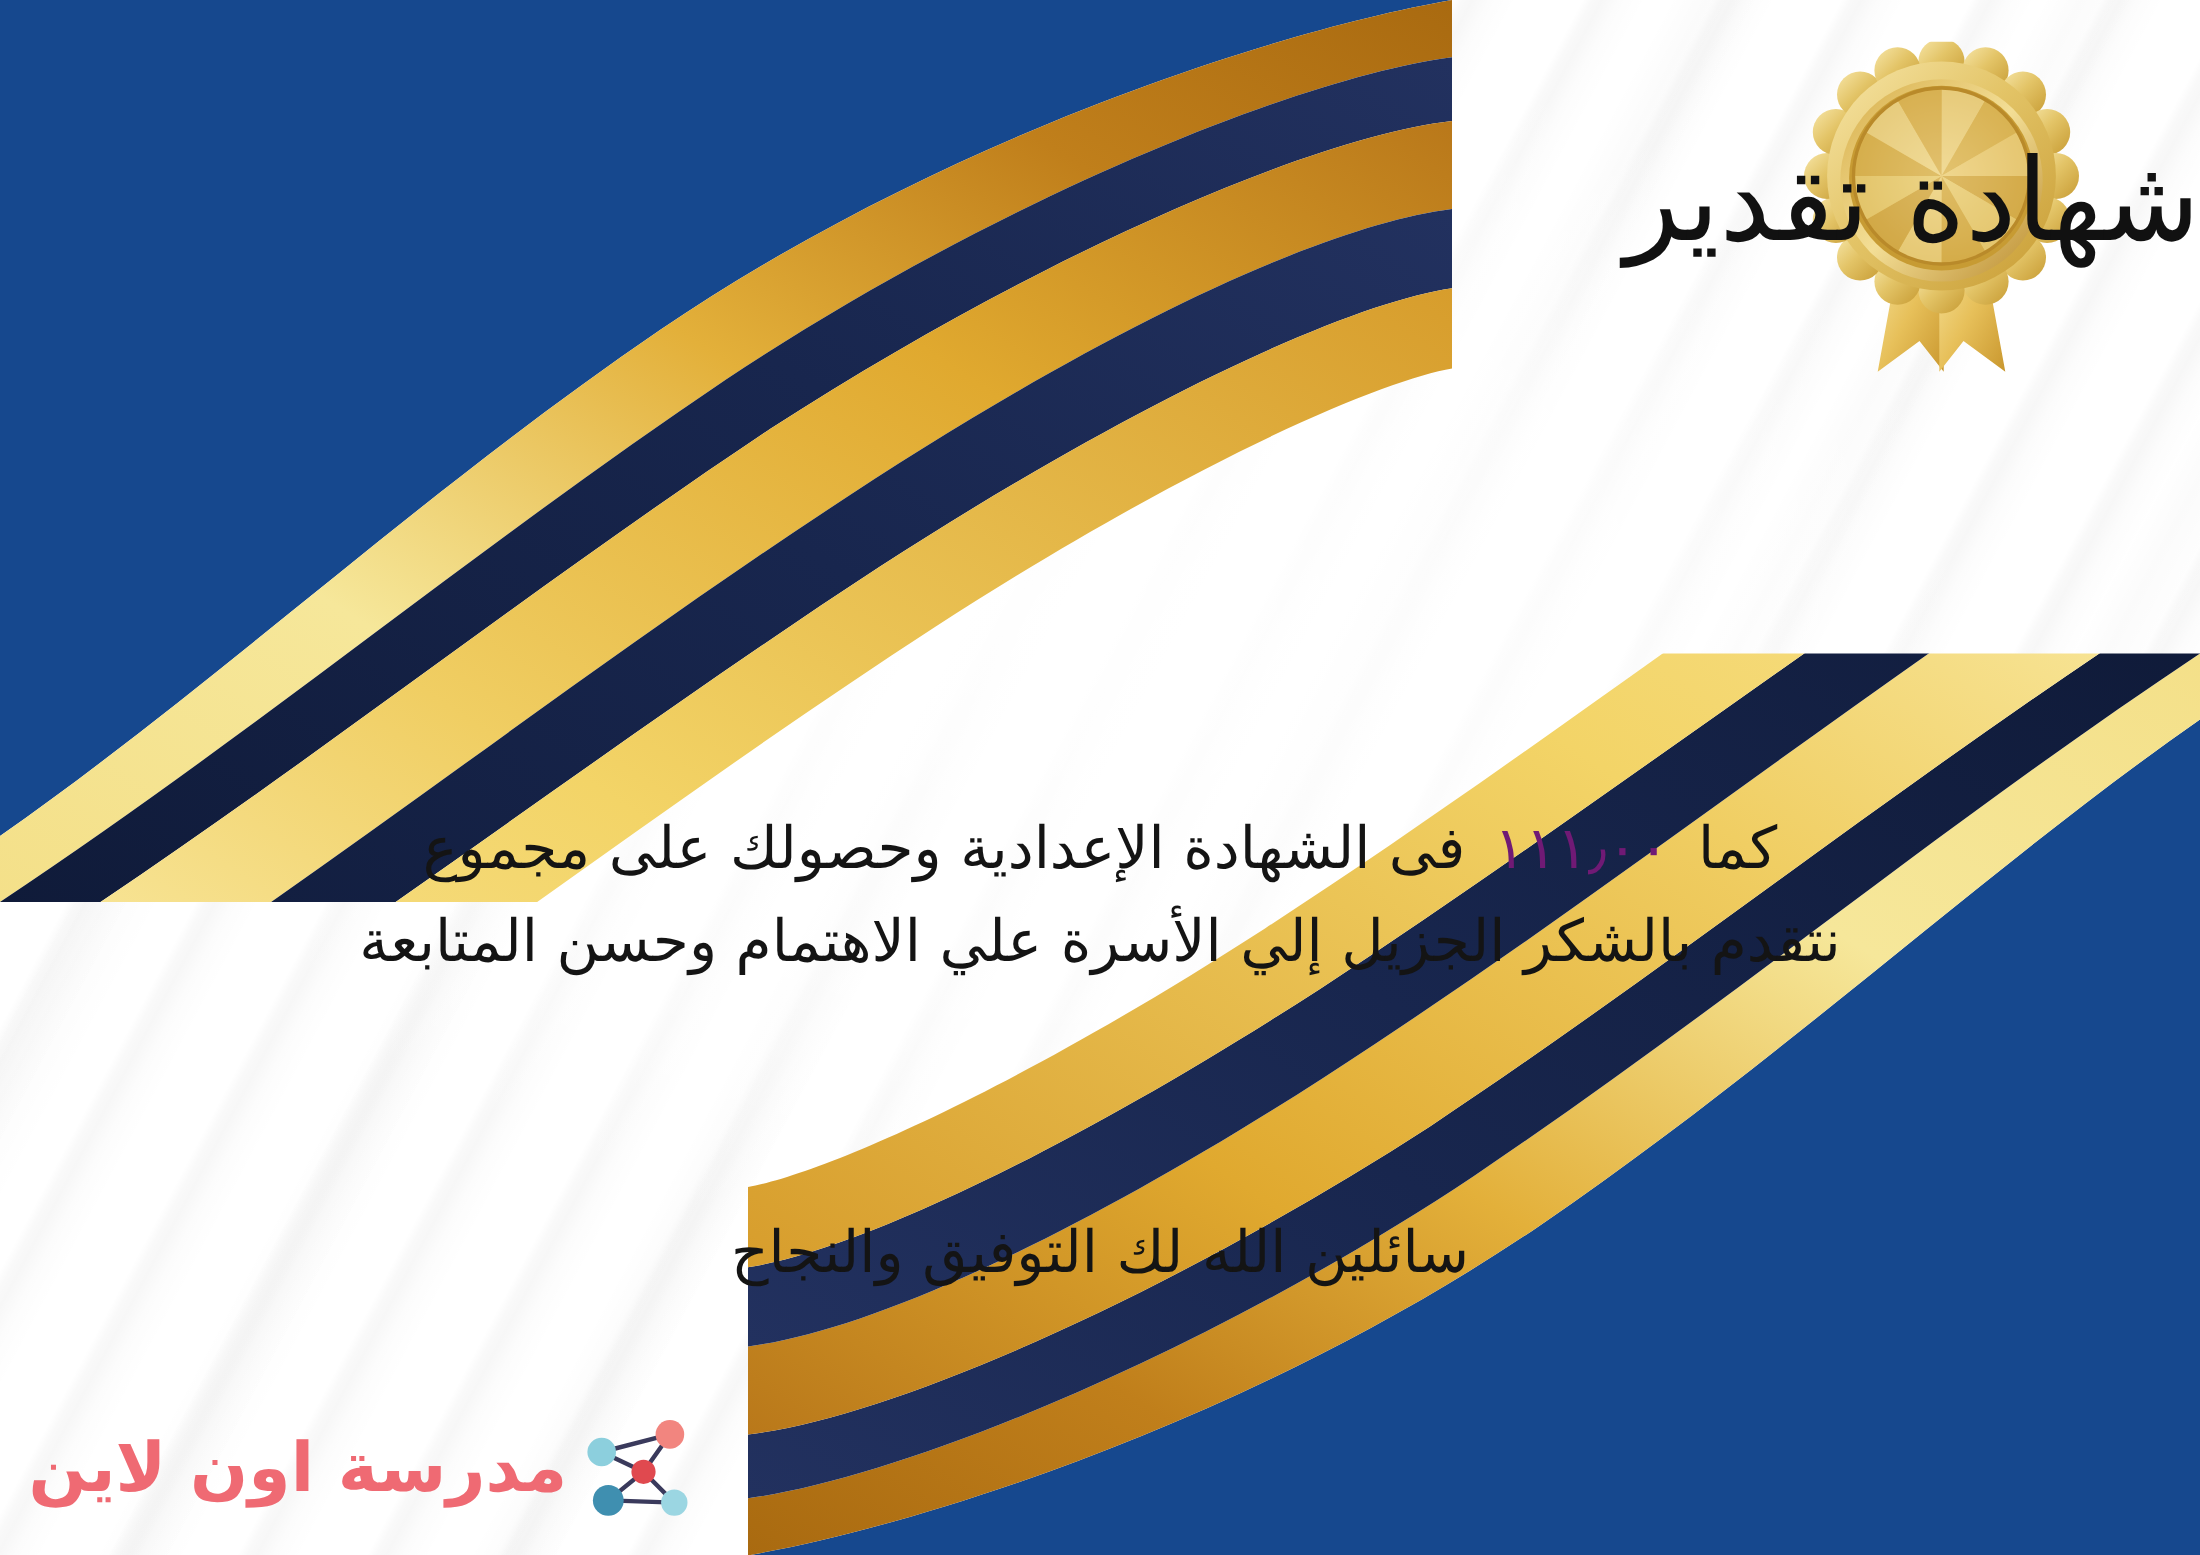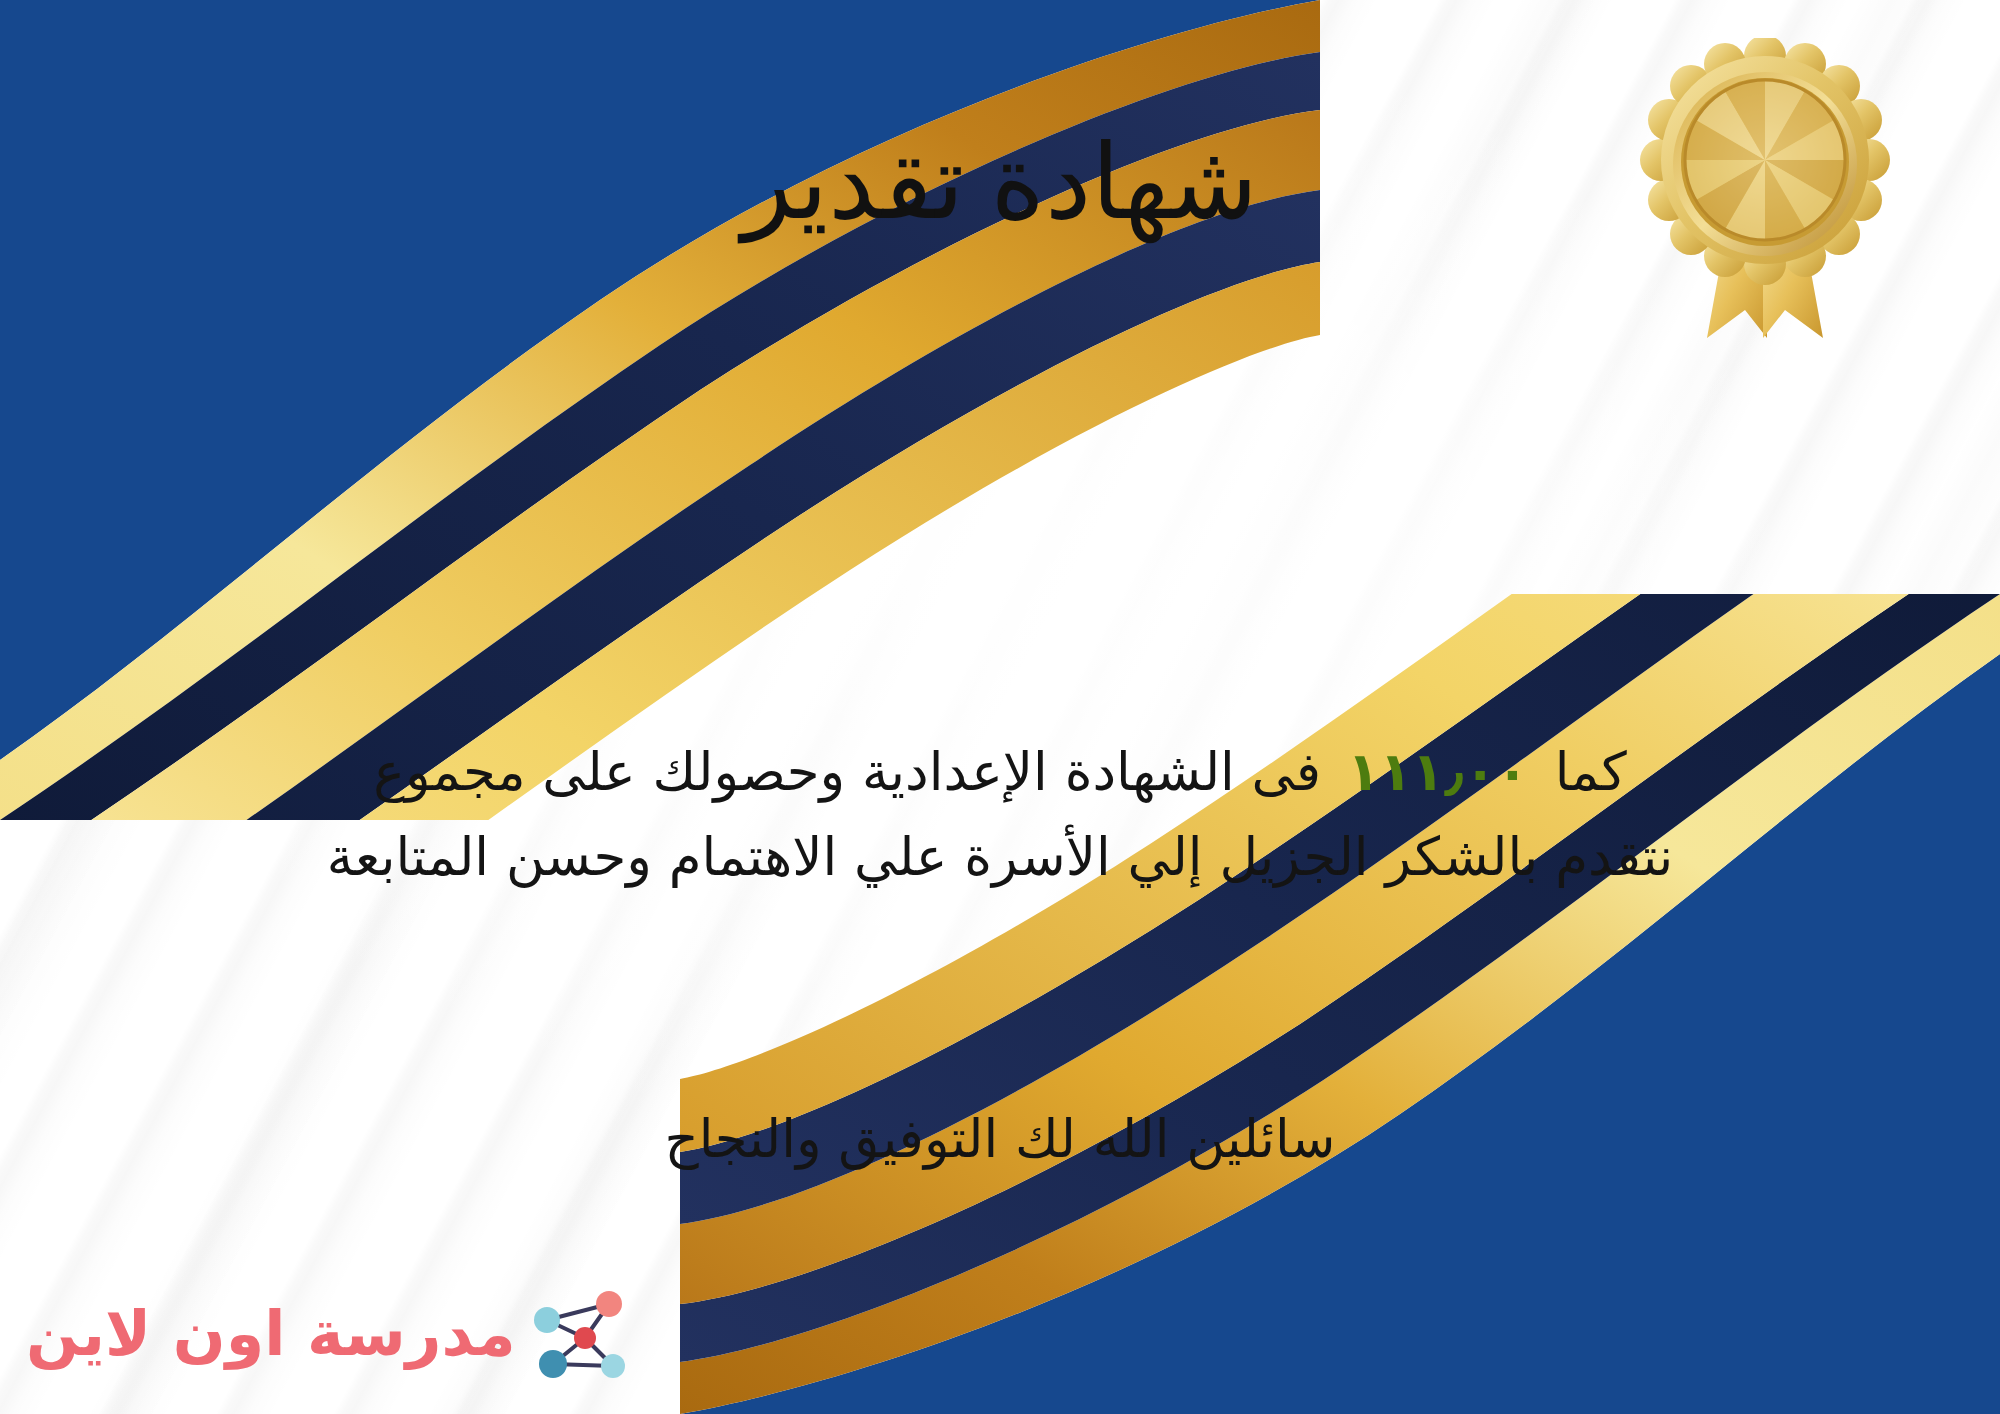--- a/index.html
+++ b/index.html
@@ -86,27 +86,26 @@
     top: 0; left: 0;
     width: 2000px;
     height: 1414px;
     direction: rtl;
   }
   .cert-title {
     position: absolute;
     top: 128px;
     left: 0;
     width: 2000px;
-    text-align: center;
+    text-align: right;
     font-size: 104px;
     line-height: 1.05;
     font-weight: 400;
     color: #111111;
     letter-spacing: 1px;
-    font-family: Liberation Serif, serif;
   }
   .student-name {
     position: absolute;
     top: 512px;
     left: 0;
     width: 2000px;
     text-align: center;
     font-size: 82px;
     line-height: 1.1;
     font-weight: 700;
@@ -118,22 +117,22 @@
     left: 60px;
     width: 1880px;
     text-align: center;
     color: #141414;
     font-size: 53px;
     line-height: 1.60;
     font-weight: 400;
   }
   .body-line { display: block; white-space: nowrap; }
   .grade-value {
-    color: #4d7c0f;
-    font-weight: 700;
+    color: #701a75;
+    font-weight: 400;
     padding: 0 26px;
     letter-spacing: 2px;
     text-align: center;
   }
   .closing-line {
     position: absolute;
     top: 1108px;
     left: 0;
     width: 2000px;
     text-align: center;

